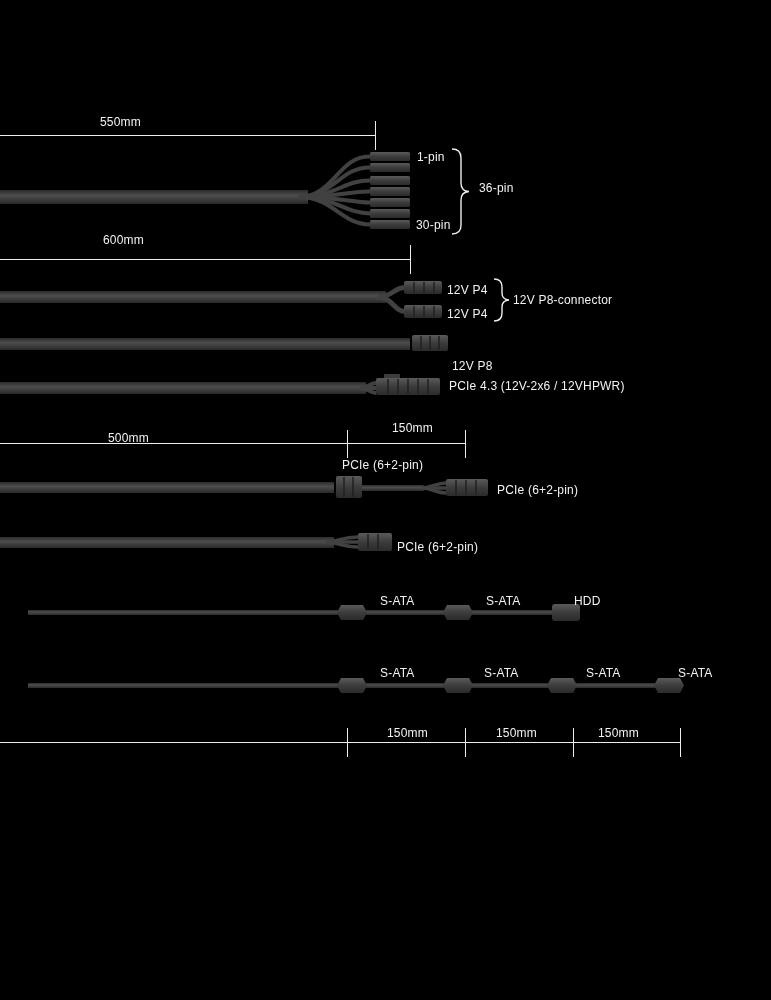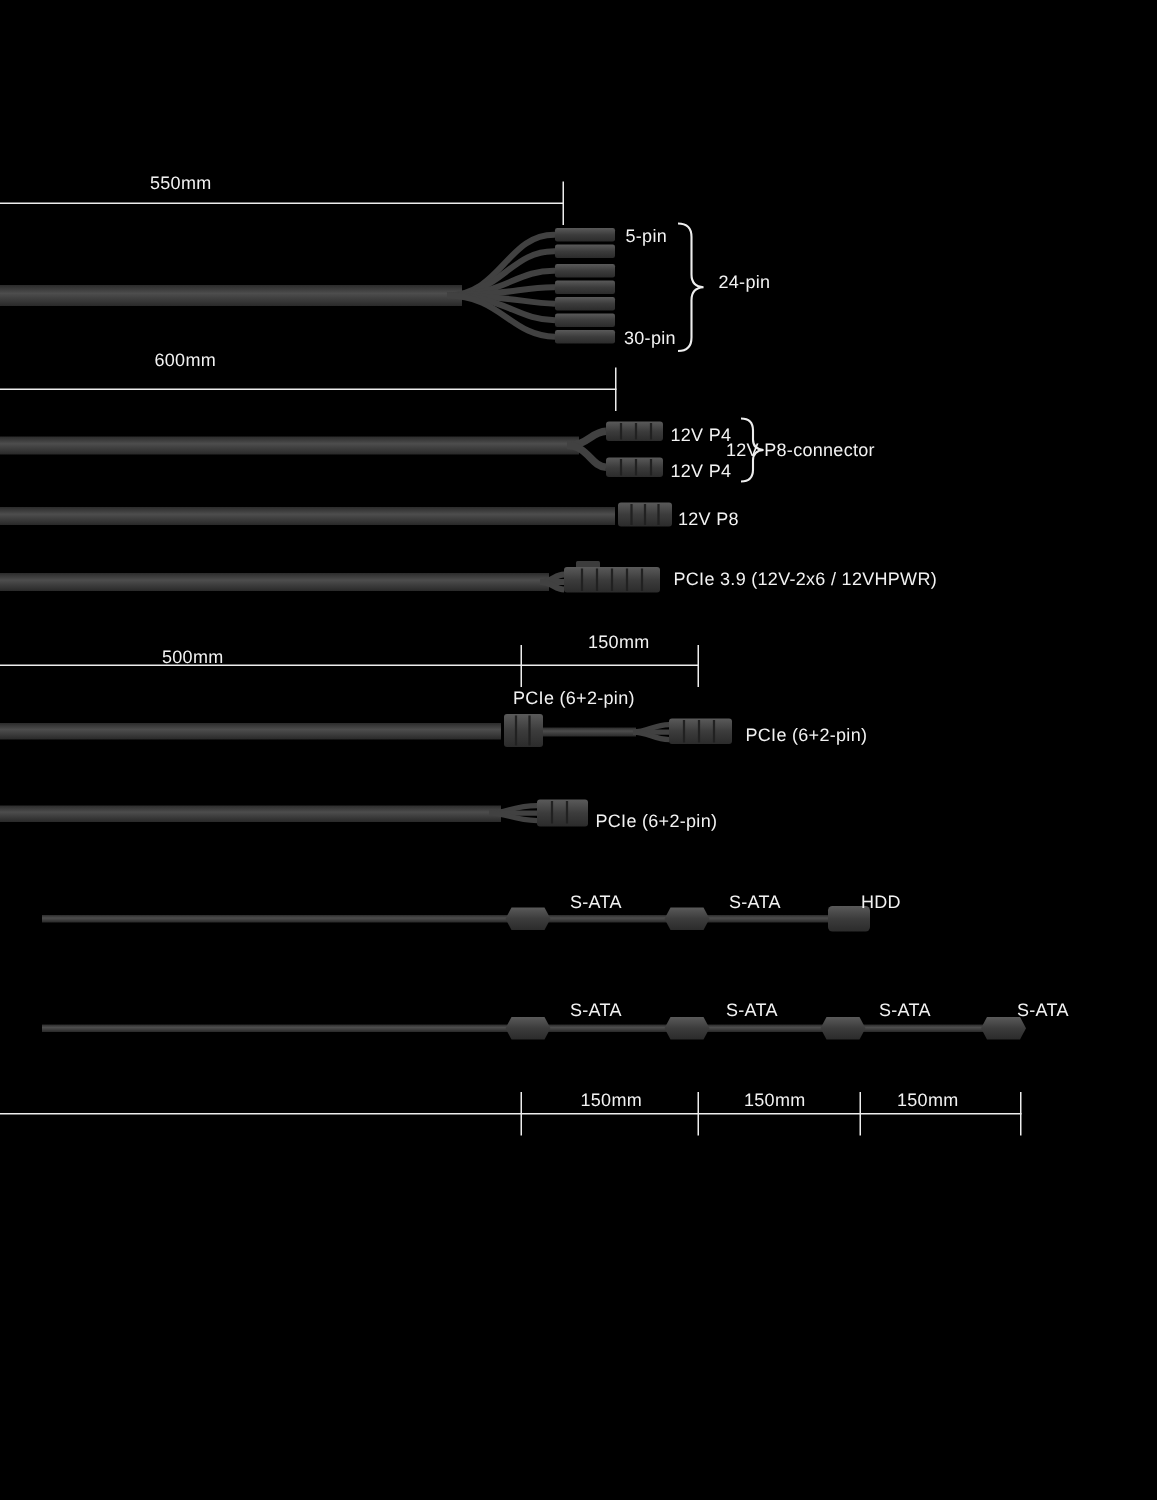--- a/index.html
+++ b/index.html
@@ -179,30 +179,30 @@
     <g>
       <line class="mline" x1="0" y1="742.5" x2="681" y2="742.5"></line>
       <line class="mline" x1="347.5" y1="728" x2="347.5" y2="757"></line>
       <line class="mline" x1="465.5" y1="728" x2="465.5" y2="757"></line>
       <line class="mline" x1="573.5" y1="728" x2="573.5" y2="757"></line>
       <line class="mline" x1="680.5" y1="728" x2="680.5" y2="757"></line>
     </g>
   </svg>
 
   <div class="lbl" style="left:100px;top:116px">550mm</div>
-  <div class="lbl" style="left:417px;top:151px">5-pin</div>
+  <div class="lbl" style="left:417px;top:151px">1-pin</div>
   <div class="lbl" style="left:416px;top:219px">30-pin</div>
-  <div class="lbl" style="left:479px;top:182px">24-pin</div>
+  <div class="lbl" style="left:479px;top:182px">36-pin</div>
 
   <div class="lbl" style="left:103px;top:234px">600mm</div>
   <div class="lbl" style="left:447px;top:284px">12V P4</div>
   <div class="lbl" style="left:447px;top:308px">12V P4</div>
-  <div class="lbl" style="left:484px;top:294px">12V P8-connector</div>
-  <div class="lbl" style="left:452px;top:340px">12V P8</div>
-  <div class="lbl" style="left:449px;top:380px">PCIe 3.9 (12V-2x6 / 12VHPWR)</div>
+  <div class="lbl" style="left:513px;top:294px">12V P8-connector</div>
+  <div class="lbl" style="left:452px;top:360px">12V P8</div>
+  <div class="lbl" style="left:449px;top:380px">PCIe 4.3 (12V-2x6 / 12VHPWR)</div>
 
   <div class="lbl" style="left:108px;top:432px">500mm</div>
   <div class="lbl" style="left:392px;top:422px">150mm</div>
   <div class="lbl" style="left:342px;top:459px">PCIe (6+2-pin)</div>
   <div class="lbl" style="left:497px;top:484px">PCIe (6+2-pin)</div>
   <div class="lbl" style="left:397px;top:541px">PCIe (6+2-pin)</div>
 
   <div class="lbl" style="left:380px;top:595px">S-ATA</div>
   <div class="lbl" style="left:486px;top:595px">S-ATA</div>
   <div class="lbl" style="left:574px;top:595px">HDD</div>

